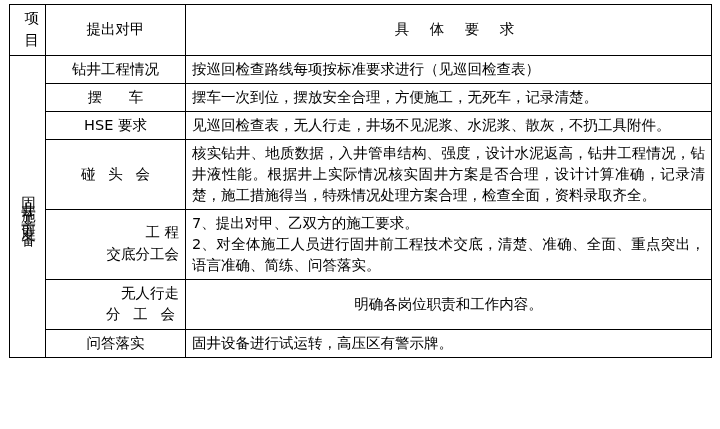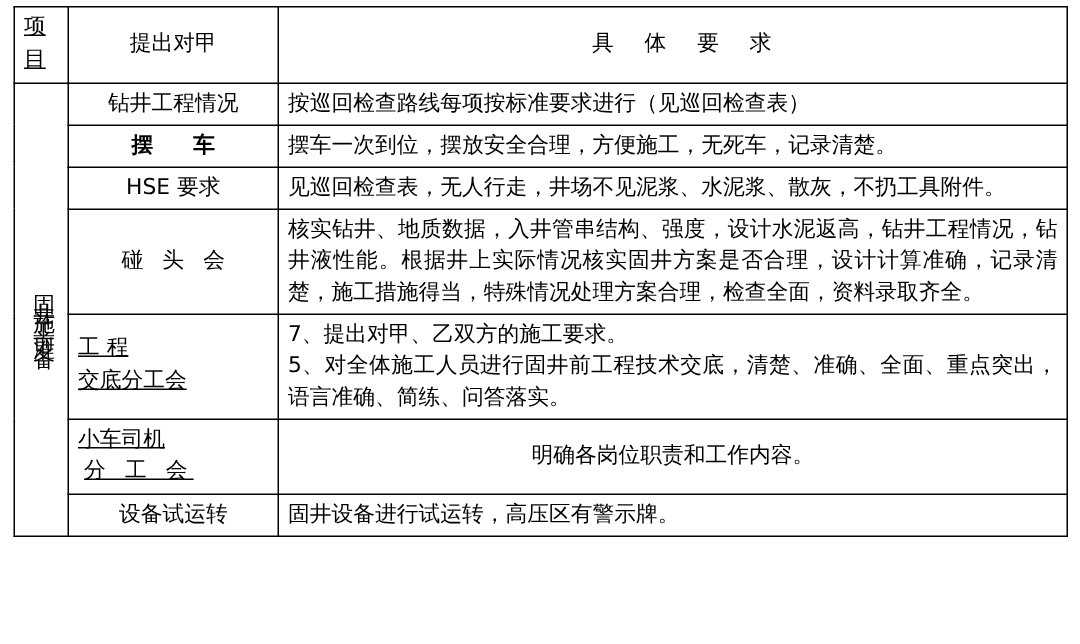--- a/index.html
+++ b/index.html
@@ -55,31 +55,29 @@
     text-align: justify;
     text-justify: inter-ideograph;
   }
   .spaced-2 {
     letter-spacing: 0.28em;
     padding-left: 0.28em;
   }
   .spaced-wide {
     letter-spacing: 0.75em;
     padding-left: 0.75em;
-    font-weight: bold;
   }
   .spaced-head {
     letter-spacing: 0.55em;
     padding-left: 0.55em;
     margin-left: 12px;
   }
   .two-line {
-    text-align: left;
+    text-align: right;
     line-height: 1.5;
-    text-decoration: underline;
   }
   .nowrap { white-space: nowrap; }
   .head-row td {
     height: 34px;
   }
 </style>
 </head>
 <body>
 
 <div class="sheet">
@@ -141,37 +139,37 @@
         </td>
       </tr>
 
       <tr>
         <td class="cell-center">
           <div class="two-line nowrap">工 程</div>
           <div class="two-line nowrap">交底分工会</div>
         </td>
         <td class="cell-just">
           <div>7、提出对甲、乙双方的施工要求。</div>
-          <div>5、对全体施工人员进行固井前工程技术交底，清楚、准确、全面、重点突出，语言准确、简练、问答落实。</div>
+          <div>2、对全体施工人员进行固井前工程技术交底，清楚、准确、全面、重点突出，语言准确、简练、问答落实。</div>
         </td>
       </tr>
 
       <tr>
         <td class="cell-center">
-          <div class="two-line nowrap">小车司机</div>
+          <div class="two-line nowrap">无人行走</div>
           <div class="two-line nowrap spaced-2">分 工 会</div>
         </td>
         <td class="cell-center">
           <span>明确各岗位职责和工作内容。</span>
         </td>
       </tr>
 
       <tr>
         <td class="cell-center">
-          <span>设备试运转</span>
+          <span>问答落实</span>
         </td>
         <td class="cell-just">
           <span>固井设备进行试运转，高压区有警示牌。</span>
         </td>
       </tr>
     </tbody>
   </table>
 </div>
 
 </body></html>

